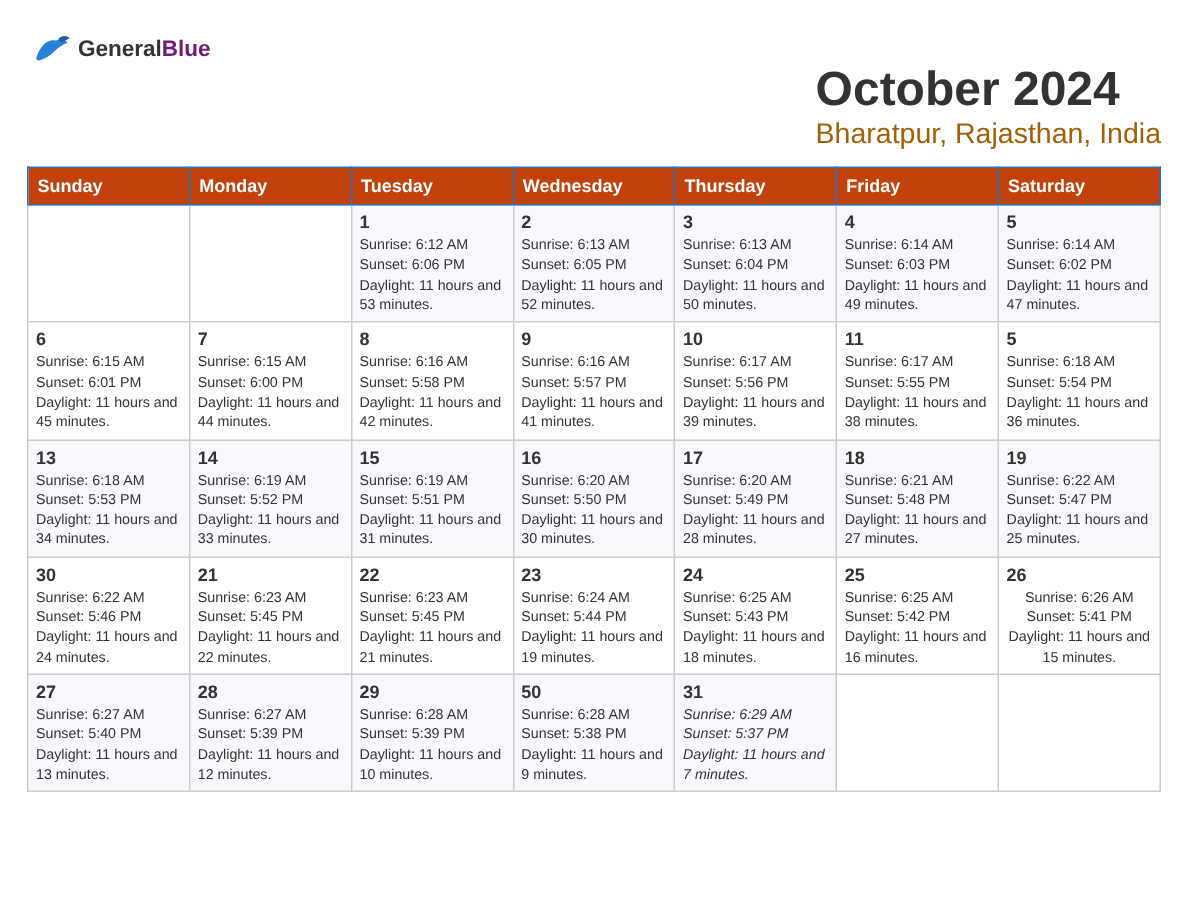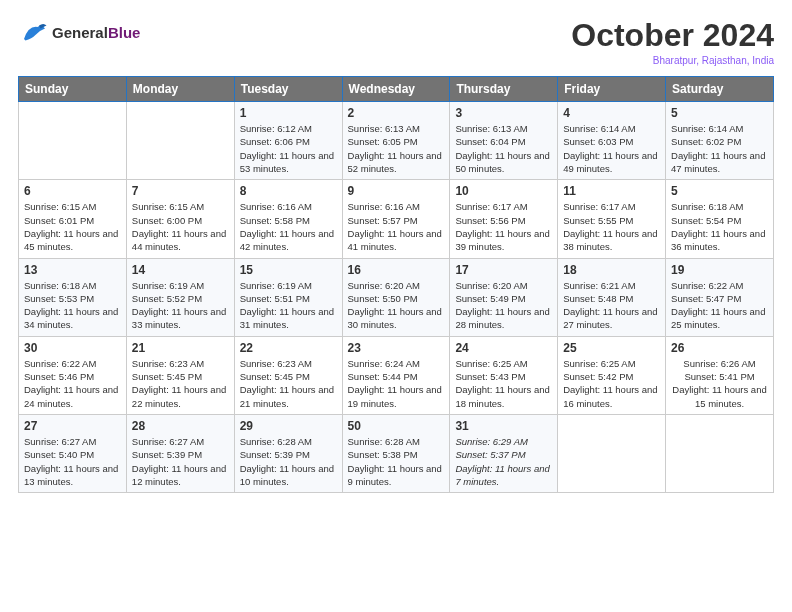--- a/index.html
+++ b/index.html
@@ -37,40 +37,41 @@
       font-size: 15px;
       font-weight: bold;
       color: #701a75;
       line-height: 1.1;
     }
     .logo-bird {
       width: 30px;
       height: 30px;
     }
     .title-area {
-      text-align: right;
+      text-align: left;
+      margin-top: 24px;
     }
     .title-month {
       font-size: 32px;
       font-weight: bold;
       color: #333;
       line-height: 1.1;
     }
     .title-location {
-      font-size: 10px;
-      color: #8b5cf6;
+      font-size: 19px;
+      color: #a16207;
       margin-top: 2px;
     }
     table {
       width: 100%;
       border-collapse: collapse;
       table-layout: fixed;
     }
     thead tr th {
-      background: #737373;
+      background: #c2410c;
       color: #fff;
       font-size: 12px;
       font-weight: bold;
       padding: 5px 6px;
       text-align: left;
       border: 1px solid #2474c4;
     }
     tbody tr td {
       border: 1px solid #ccc;
       vertical-align: top;

